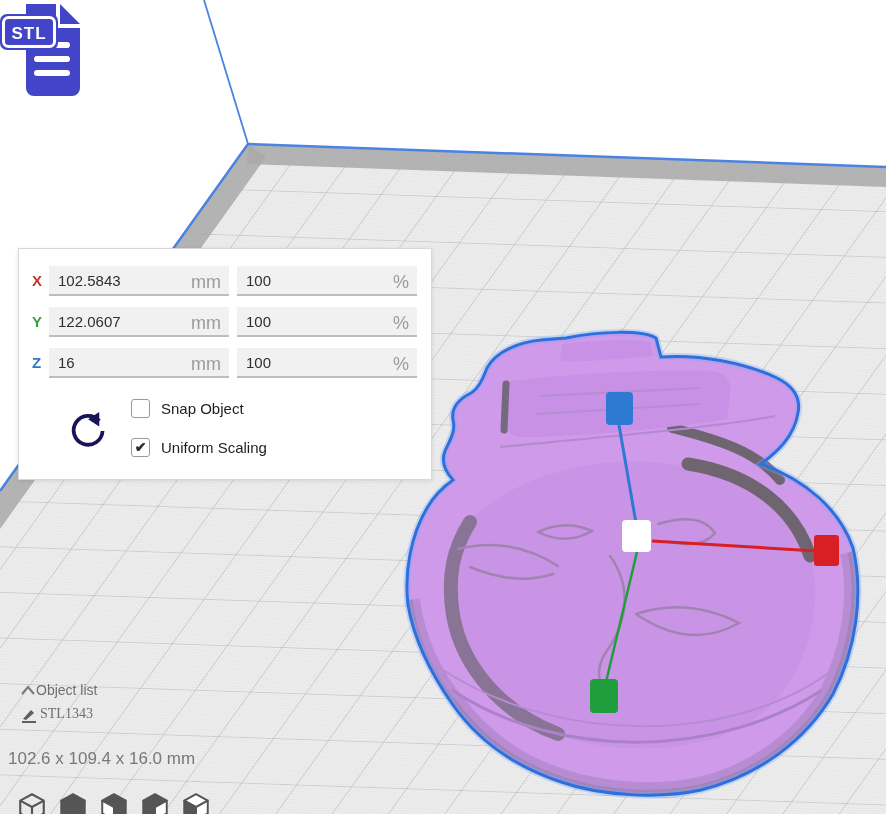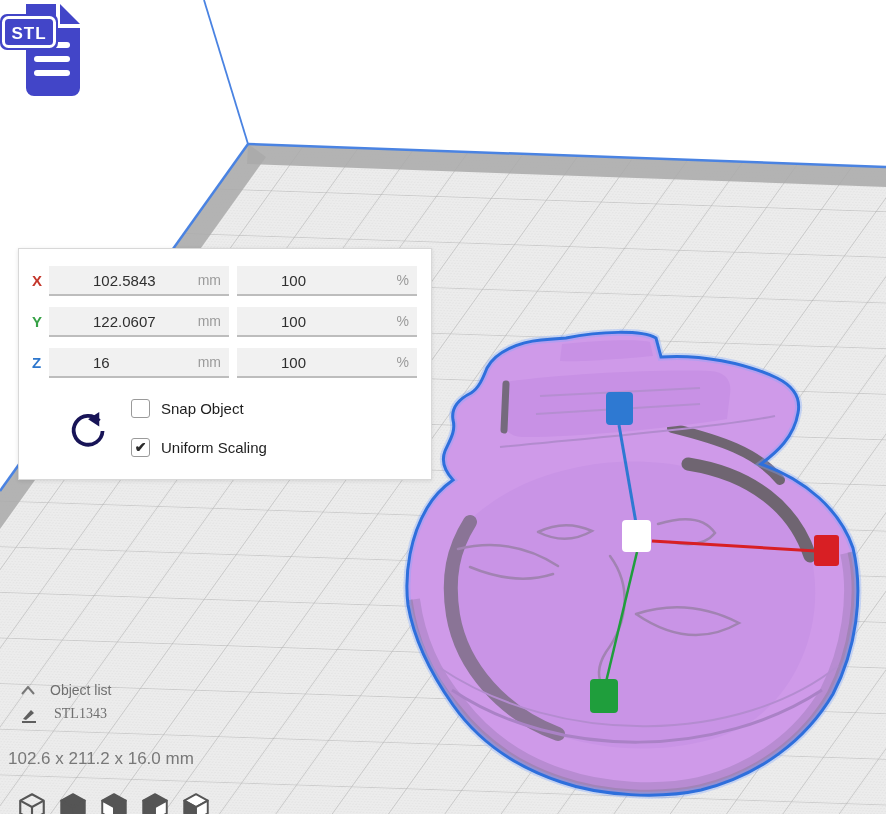--- a/index.html
+++ b/index.html
@@ -13,31 +13,31 @@
   
   .panel{position:absolute;left:18px;top:248px;width:412px;height:230px;background:#ffffff;
          border:1px solid #d8d8d8;box-shadow:0 1px 4px rgba(0,0,0,.10);}
   .axis-row{position:absolute;left:0;width:100%;height:30px;}
   .axis-row.r0{top:17px}.axis-row.r1{top:58px}.axis-row.r2{top:99px}
   .axis-label{position:absolute;left:13px;top:6px;width:18px;font-size:15px;font-weight:bold;}
   .field{position:absolute;top:0;height:28px;background:#f1f1f1;border-bottom:2px solid #bdbdbd;}
   .field.mm{left:30px;width:180px;}
   .field.pct{left:218px;width:180px;}
   .field input{width:100%;height:100%;background:transparent;border:none;outline:none;
-               font-family:"Liberation Sans",sans-serif;font-size:15px;color:#2f2f2f;padding:0 30px 0 9px;box-sizing:border-box;margin-left:35px;}
-  .unit{position:absolute;right:8px;top:6px;font-size:14px;color:#9b9b9b;pointer-events:none;}
+               font-family:"Liberation Sans",sans-serif;font-size:15px;color:#2f2f2f;padding:0 30px 0 9px;box-sizing:border-box;}
+  .unit{position:absolute;right:8px;top:6px;font-size:18px;color:#9b9b9b;pointer-events:none;}
   .reset-btn{position:absolute;left:48px;top:160px;width:40px;height:44px;cursor:pointer;background:none;border:none;padding:0;}
   .chk-row{position:absolute;left:112px;height:20px;display:flex;align-items:center;gap:11px;}
   .chk-row.c0{top:149px}.chk-row.c1{top:188px}
   .chk-box{width:19px;height:19px;background:#fff;border:1.5px solid #9a9a9a;border-radius:3px;
            display:flex;align-items:center;justify-content:center;font-size:14px;font-weight:bold;color:#2b2b2b;box-sizing:border-box;cursor:pointer;}
   .chk-label{font-size:15px;color:#1e1e1e;}
 
   
-  .obj-row{position:absolute;display:flex;align-items:center;gap:14px;color:#6f6f6f;}
+  .obj-row{position:absolute;display:flex;align-items:center;color:#6f6f6f;}
   .obj-list{left:20px;top:682px;font-size:14px;}
   .obj-name{left:20px;top:705px;font-size:14px;font-family:Liberation Serif, serif;}
   .dims{position:absolute;left:8px;top:749px;font-size:17px;color:#787878;}
 
   .view-toolbar{position:absolute;left:17px;top:791px;display:flex;gap:11px;}
   .view-btn{width:30px;height:31px;background:none;border:none;padding:0;cursor:pointer;color:#555555;}
 </style>
 </head>
 <body>
 
@@ -210,21 +210,21 @@
   </div>
 
   <div class="obj-row obj-name">
     <svg width="20" height="18" viewBox="0 0 20 18">
       <path d="M3 14 L11 5 L14 8 L6 15 Z" fill="#5f5f5f"></path>
       <path d="M2 17 H16" stroke="#5f5f5f" stroke-width="2"></path>
     </svg>
     <span>STL1343</span>
   </div>
 
-  <div class="dims">102.6 x 211.2 x 16.0 mm</div>
+  <div class="dims">102.6 x 109.4 x 16.0 mm</div>
 
   <div class="view-toolbar">
     <button class="view-btn">
       <svg width="30" height="31" viewBox="0 0 28 29">
         <g fill="none" stroke="currentColor" stroke-width="2" stroke-linejoin="round">
           <polygon points="14,3 25,9 25,21 14,27 3,21 3,9"></polygon>
           <polyline points="3,9 14,15 25,9"></polyline>
           <line x1="14" y1="15" x2="14" y2="27"></line>
         </g>
       </svg>

